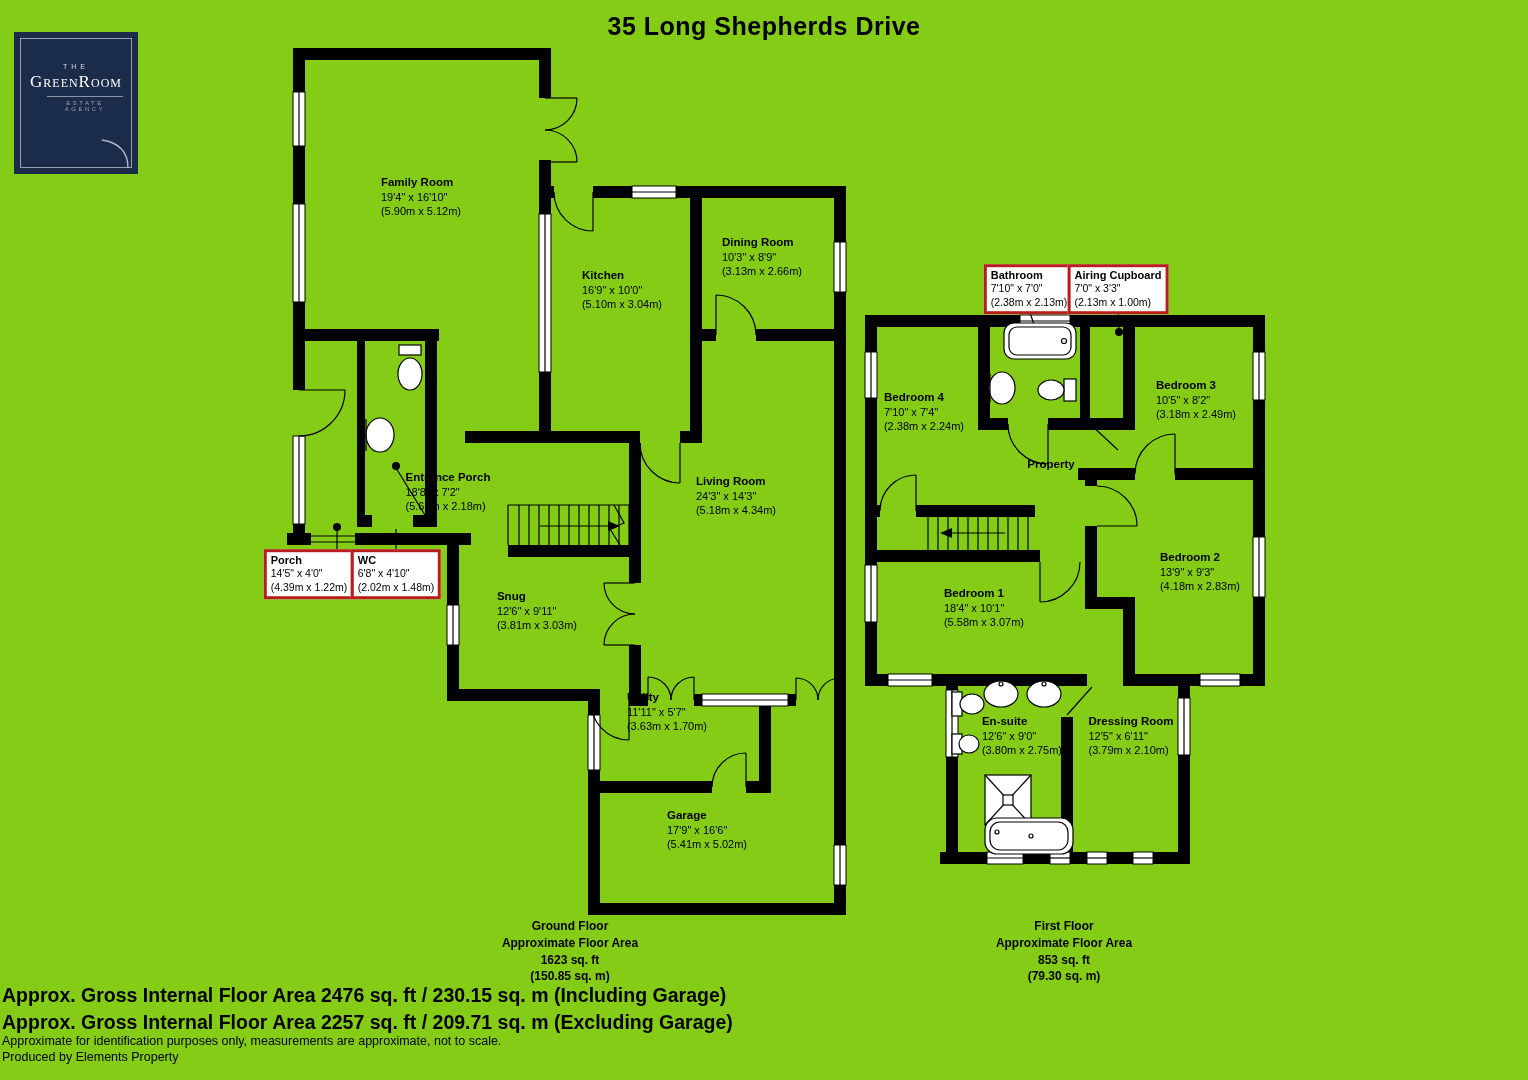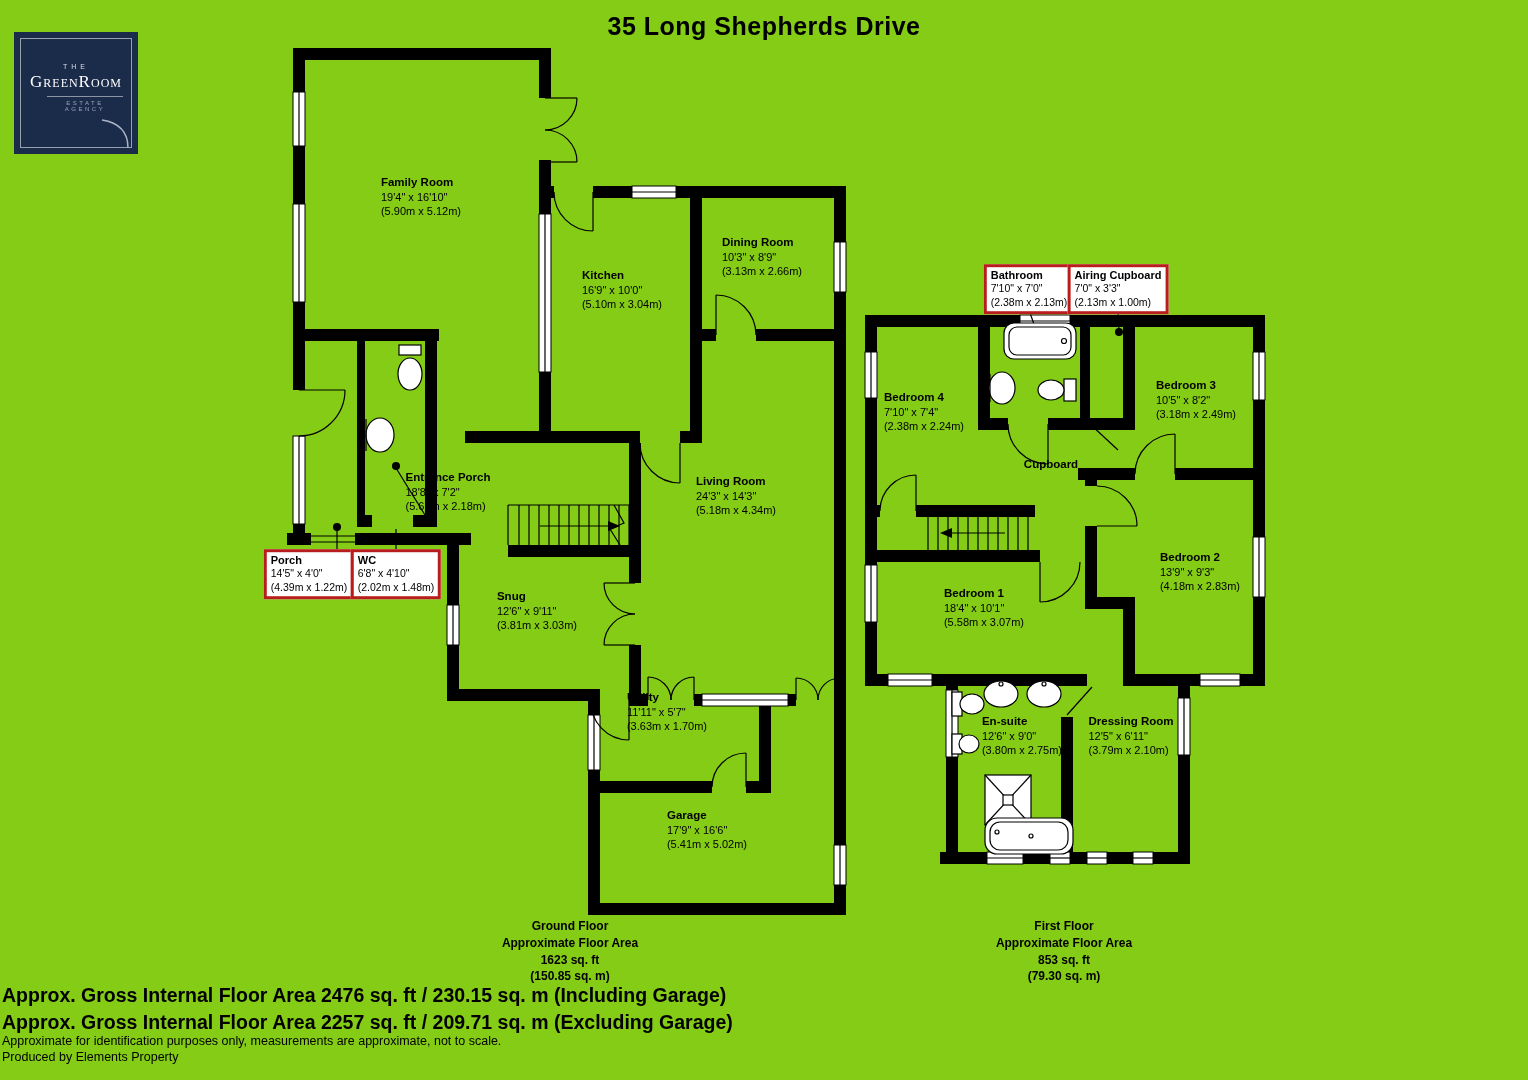--- a/index.html
+++ b/index.html
@@ -1,21 +1,21 @@
 <!DOCTYPE html>
 <html><head>
 <meta charset="utf-8">
 <style>
   html,body{margin:0;padding:0;background:#fff;}
   #page{position:relative;width:1528px;height:1080px;background:#84cc16;overflow:hidden;
         font-family:"Liberation Sans", sans-serif;color:#000;}
   .title{position:absolute;top:12px;left:0;right:0;text-align:center;
          font-size:25px;font-weight:bold;letter-spacing:.5px;}
   
-  .logo{position:absolute;left:14px;top:32px;width:124px;height:122px;background:#1b2b4a;}
+  .logo{position:absolute;left:14px;top:32px;width:124px;height:142px;background:#1b2b4a;}
   .logo-inner{position:absolute;inset:6px;border:1px solid rgba(255,255,255,.55);
               text-align:center;padding-top:24px;box-sizing:border-box;}
   .logo-the{font-size:7px;letter-spacing:4px;color:#d8dee8;}
   .logo-name{font-family:"Liberation Serif", serif;font-variant:small-caps;
              font-size:17px;color:#ffffff;letter-spacing:1px;margin-top:2px;}
   .logo-tag{font-size:6px;letter-spacing:2.5px;color:#97a3b8;border-top:1px solid rgba(255,255,255,.5);
             padding-top:3px;margin:4px 8px 0 26px;}
   .logo-swoosh{position:absolute;bottom:4px;right:4px;}
   
   .plan{position:absolute;left:0;top:0;}
@@ -404,21 +404,21 @@
     <b>Bedroom 4</b>
     <span>7'10" x 7'4"</span>
     <span>(2.38m x 2.24m)</span>
   </div>
   <div class="lbl" style="left:1196px;top:400px">
     <b>Bedroom 3</b>
     <span>10'5" x 8'2"</span>
     <span>(3.18m x 2.49m)</span>
   </div>
   <div class="lbl" style="left:1051px;top:464px">
-    <b>Cupboard</b>
+    <b>Property</b>
   </div>
   <div class="lbl" style="left:984px;top:608px">
     <b>Bedroom 1</b>
     <span>18'4" x 10'1"</span>
     <span>(5.58m x 3.07m)</span>
   </div>
   <div class="lbl" style="left:1200px;top:572px">
     <b>Bedroom 2</b>
     <span>13'9" x 9'3"</span>
     <span>(4.18m x 2.83m)</span>

